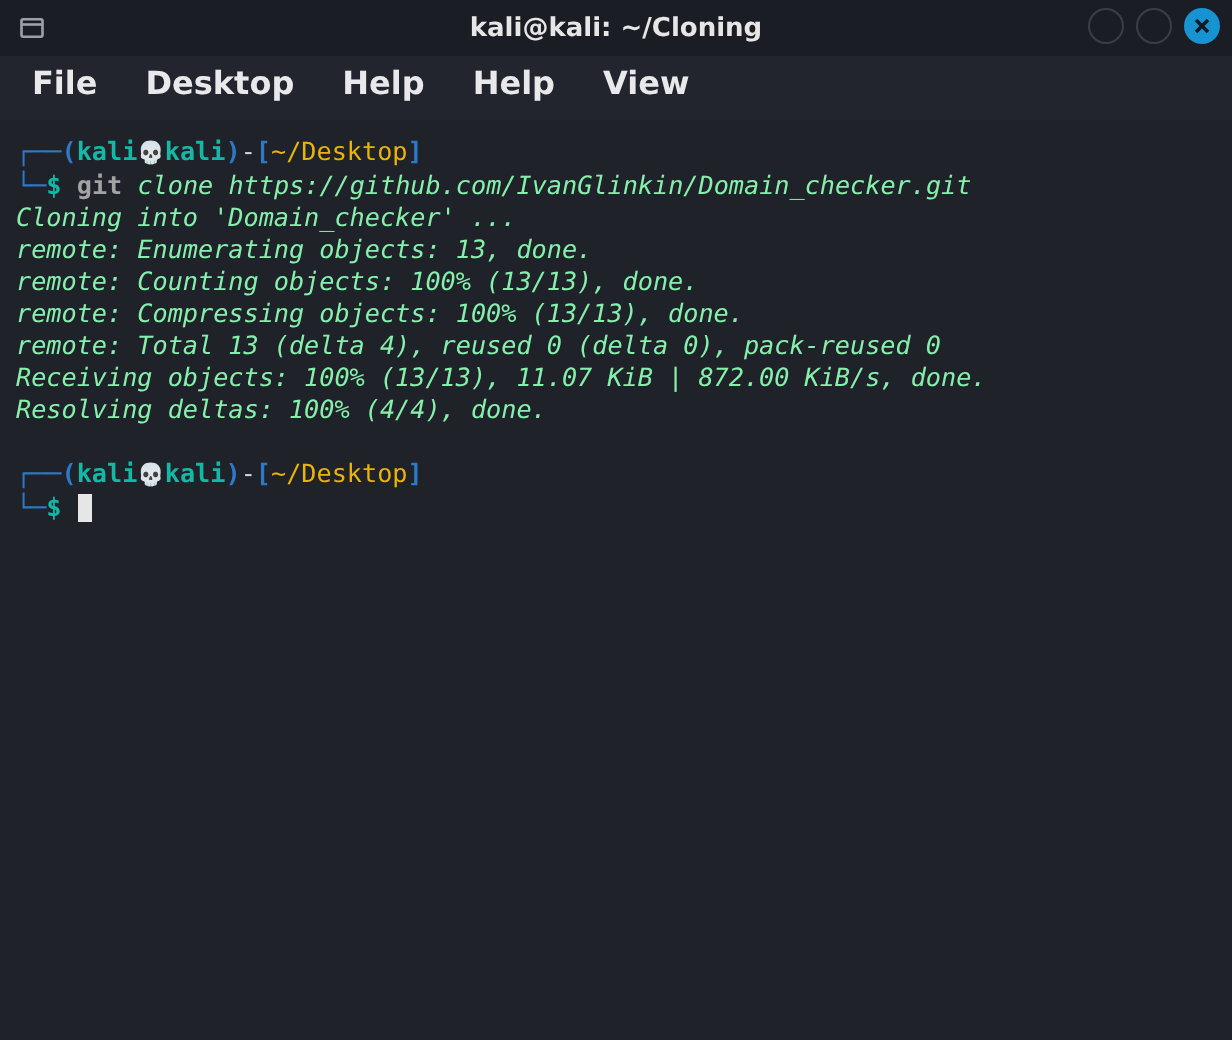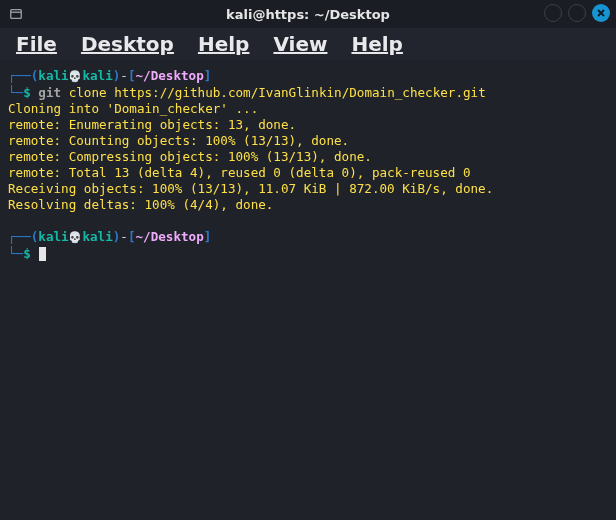--- a/index.html
+++ b/index.html
@@ -70,47 +70,46 @@
   }
   .ctl.close svg { width: 10px; height: 10px; }
   
   .menubar {
     height: 32px;
     background: #23252e;
     display: flex;
     align-items: flex-start;
     padding: 0 6px;
     gap: 4px;
-    font-size: 20px;
+    font-size: 16px;
     color: #e9e9ec;
     font-weight: 600;
-    text-decoration: underline;
   }
   .menu-item {
     padding: 4px 10px;
     border-radius: 3px;
   }
   
   .terminal {
     flex: 1;
     background: #1f2229;
     color: #d3d7de;
     font-family: "DejaVu Sans Mono", "Liberation Mono", monospace;
     font-size: 12.6px;
     line-height: 16px;
     padding: 8px 8px 8px 8px;
     overflow: hidden;
     white-space: pre;
   }
   .blue  { color: #2d79c7; font-weight: bold; }
   .cyan  { color: #14b8a6; font-weight: bold; }
-  .white { color: #f0abfc; font-weight: bold; }
+  .white { color: #eab308; font-weight: normal; }
   .red   { color: #a3a3a3; font-weight: bold; }
   .plain { color: #d3d7de; }
-  .dull  { color: #fde047; }
+  .dull  { color: #86efac; font-style: italic; }
   .cursor {
     display: inline-block;
     width: 7px;
     height: 14px;
     background: #e6e6e6;
     vertical-align: text-bottom;
     margin-left: 1px;
   }
   .prompt-line { display: block; }
   .skull { font-size: 11px; }
@@ -120,37 +119,37 @@
 
 <div class="window">
 
   <div class="titlebar">
     <div class="titlebar-left-icon">
       <svg viewBox="0 0 16 16" width="14" height="14" fill="none" stroke="#9aa0a6" stroke-width="1.5">
         <rect x="2" y="3" width="12" height="10" rx="1"></rect>
         <line x1="2" y1="6" x2="14" y2="6"></line>
       </svg>
     </div>
-    <div class="titlebar-title">kali@https: ~/Desktop</div>
+    <div class="titlebar-title">kali@kali: ~/Cloning</div>
     <div class="window-controls">
       <div class="ctl minimize"></div>
       <div class="ctl maximize"></div>
       <div class="ctl close">
         <svg viewBox="0 0 10 10">
             <line x1="2" y1="2" x2="8" y2="8" stroke="#0e1b24" stroke-width="1.8"></line>
             <line x1="8" y1="2" x2="2" y2="8" stroke="#0e1b24" stroke-width="1.8"></line>
           </svg>
       </div>
     </div>
   </div>
 
   <div class="menubar">
     <div class="menu-item">File</div>
     <div class="menu-item">Desktop</div>
     <div class="menu-item">Help</div>
+    <div class="menu-item">Help</div>
     <div class="menu-item">View</div>
-    <div class="menu-item">Help</div>
   </div>
 
   <div class="terminal"><span class="prompt-line"><span class="blue">┌──</span><span class="blue">(</span><span class="cyan">kali</span><span class="cyan skull">💀</span><span class="cyan">kali</span><span class="blue">)</span><span class="plain">-</span><span class="blue">[</span><span class="white">~/Desktop</span><span class="blue">]</span></span><span class="prompt-line"><span class="blue">└─</span><span class="cyan">$</span><span> </span><span class="red">git</span><span> </span><span class="dull">clone https://github.com/IvanGlinkin/Domain_checker.git</span></span><span class="prompt-line dull">Cloning into 'Domain_checker' ...</span><span class="prompt-line dull">remote: Enumerating objects: 13, done.</span><span class="prompt-line dull">remote: Counting objects: 100% (13/13), done.</span><span class="prompt-line dull">remote: Compressing objects: 100% (13/13), done.</span><span class="prompt-line dull">remote: Total 13 (delta 4), reused 0 (delta 0), pack-reused 0</span><span class="prompt-line dull">Receiving objects: 100% (13/13), 11.07 KiB | 872.00 KiB/s, done.</span><span class="prompt-line dull">Resolving deltas: 100% (4/4), done.</span>
 <span class="prompt-line"><span class="blue">┌──</span><span class="blue">(</span><span class="cyan">kali</span><span class="cyan skull">💀</span><span class="cyan">kali</span><span class="blue">)</span><span class="plain">-</span><span class="blue">[</span><span class="white">~/Desktop</span><span class="blue">]</span></span><span class="prompt-line"><span class="blue">└─</span><span class="cyan">$</span><span> </span><span class="cursor"></span></span></div>
 
 </div>
 
 </body></html>

